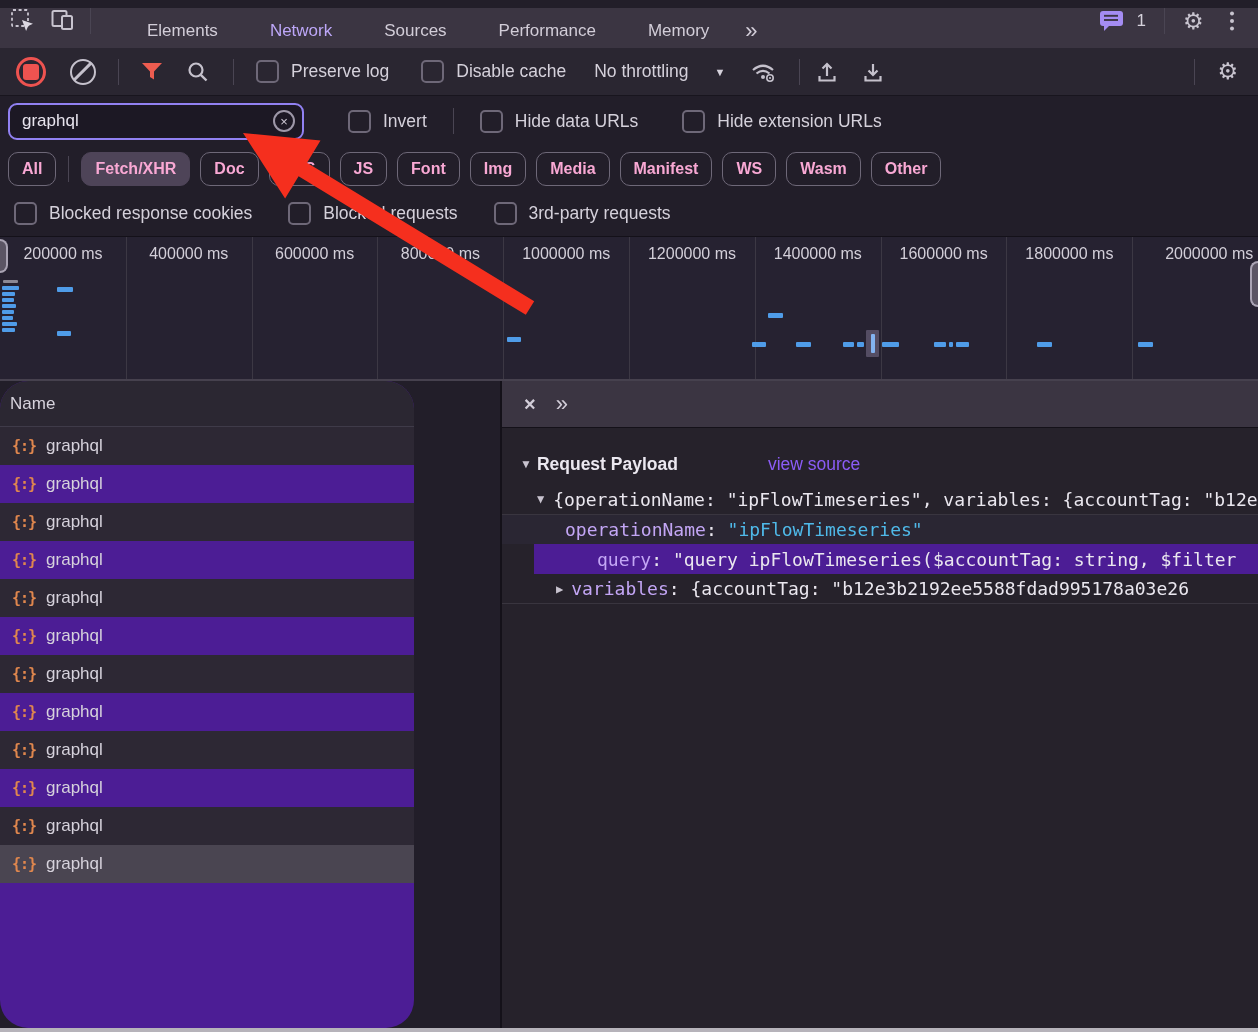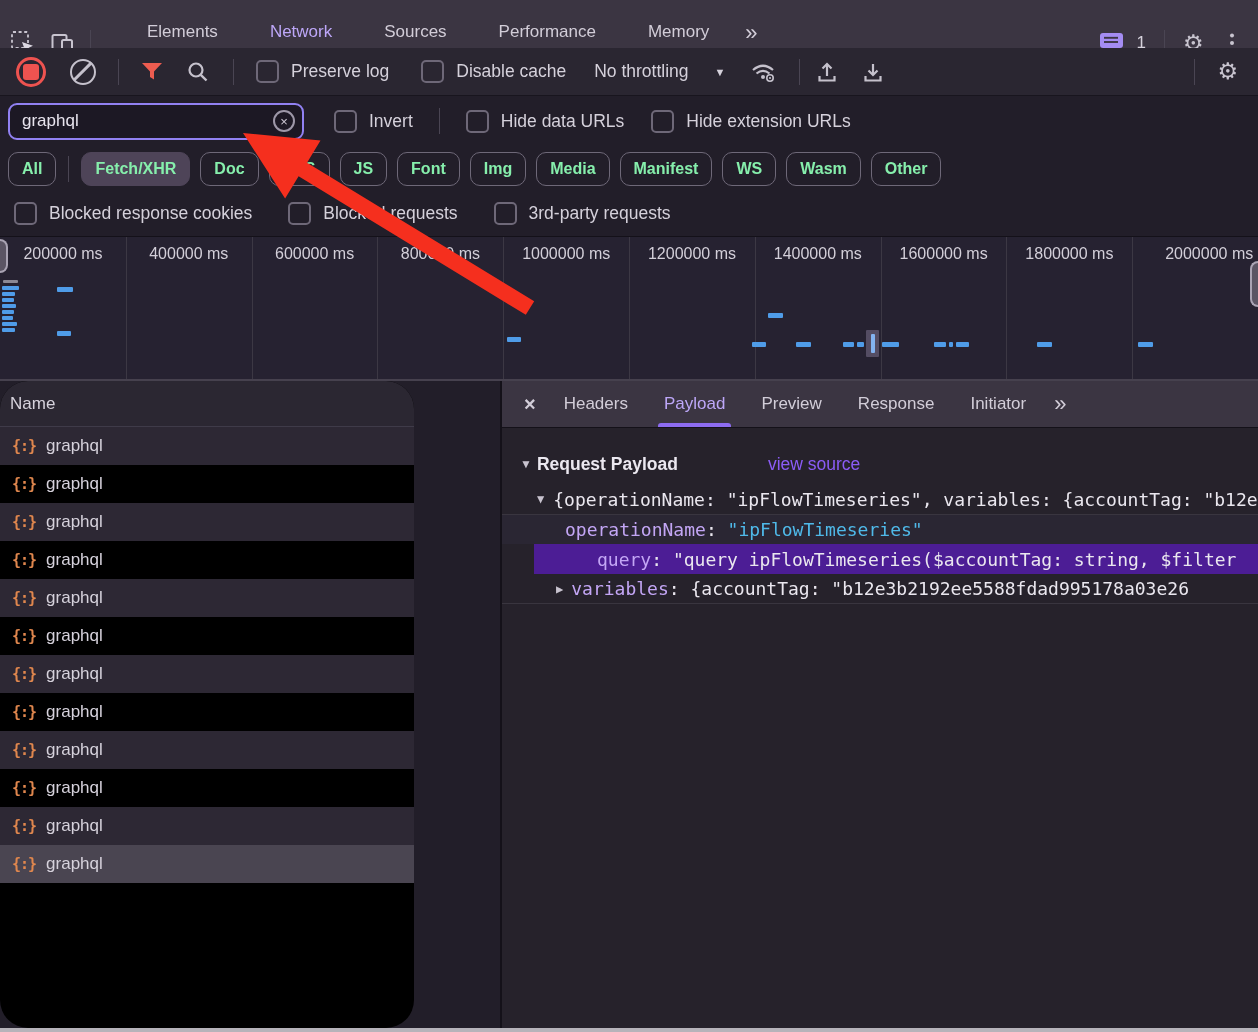--- a/index.html
+++ b/index.html
@@ -1,22 +1,22 @@
 <!DOCTYPE html>
 <html><head>
 <meta charset="utf-8">
 <style>
   html,body{margin:0;padding:0;background:#111;}
   .dt{position:relative;width:1258px;height:1032px;background:#221e29;overflow:hidden;
       font-family:"Liberation Sans",sans-serif;color:#d5d1db;-webkit-font-smoothing:antialiased;}
   .vdiv{width:1px;height:26px;background:#4a4553;flex:none;}
 
   
-  .topbar{position:absolute;left:0;top:0;width:100%;height:57px;background:#3b3542;
-          display:flex;align-items:flex-end;border-bottom:1px solid #141119;box-sizing:border-box;}
+  .topbar{position:absolute;left:0;top:8px;width:100%;height:57px;background:#3b3542;
+          display:flex;align-items:flex-start;border-bottom:1px solid #141119;box-sizing:border-box;}
   .iconbtn{display:flex;align-items:center;justify-content:center;flex:none;}
   .tabs{display:flex;height:47px;margin-left:30px;}
   .tab{height:46px;line-height:46px;padding:0 26px;font-size:17px;color:#d2cdd8;position:relative;flex:none;}
   .tab.active{color:#bda7f8;}
   .tab.active::after{content:'';position:absolute;left:10px;right:10px;bottom:0;height:4px;background:#8d6cf1;border-radius:3px 3px 0 0;}
   .tab-more{font-size:22px;color:#d2cdd8;line-height:46px;padding:0 10px;}
   .top-right{margin-left:auto;display:flex;align-items:center;gap:18px;padding-right:16px;}
   .msgcount{font-size:17px;color:#d6d2dc;margin-left:-8px;}
   .gear{font-family:"DejaVu Sans",sans-serif;font-size:23px;color:#c8c4cf;line-height:1;}
   .kebab{width:4.5px;height:4.5px;background:#c8c4cf;border-radius:50%;box-shadow:0 -7.5px 0 #c8c4cf,0 7.5px 0 #c8c4cf;margin:0 8px;}
@@ -38,21 +38,21 @@
   .finput{margin-left:8px;width:296px;height:37px;border:2px solid #9181f2;border-radius:9px;background:#1c1824;
           display:flex;align-items:center;box-sizing:border-box;flex:none;}
   .finput input{flex:1;background:transparent;border:none;outline:none;color:#e8e4ee;font-size:17px;
           font-family:"Liberation Sans",sans-serif;padding:0 0 0 12px;min-width:0;}
   .iclear{width:22px;height:22px;border-radius:50%;border:2px solid #9d97a8;display:flex;align-items:center;
           justify-content:center;color:#cfcad6;font-size:13px;margin-right:7px;flex:none;box-sizing:border-box;line-height:1;}
 
   
   .chiprow{position:absolute;top:147px;left:0;width:100%;height:44px;display:flex;align-items:center;padding-left:8px;box-sizing:border-box;}
   .chip{height:34px;padding:0 13px;border:1.5px solid #6e6878;border-radius:10px;font-size:16px;font-weight:700;
-        color:#86efac;display:flex;align-items:center;background:transparent;margin-right:10px;flex:none;box-sizing:border-box;}
+        color:#f9a8d4;display:flex;align-items:center;background:transparent;margin-right:10px;flex:none;box-sizing:border-box;}
   .chip.active{background:#4e4458;border-color:#4e4458;}
   .chipdiv{width:1px;height:26px;background:#4a4553;margin:0 12px 0 2px;flex:none;}
 
   
   .blockrow{position:absolute;top:191px;left:0;width:100%;height:44px;display:flex;align-items:center;padding-left:14px;box-sizing:border-box;}
   .blockrow .check{margin-right:36px;}
 
   
   .timeline{position:absolute;top:236px;left:0;width:100%;height:144px;background:#262231;border-top:1px solid #141119;
             box-sizing:border-box;overflow:hidden;}
@@ -62,21 +62,21 @@
   .tl-handle-l{position:absolute;left:0;top:2px;width:8px;height:34px;background:#5b5564;border:2px solid #a9a3b3;
                border-left:none;border-radius:0 8px 8px 0;box-sizing:border-box;}
   .tl-handle-r{position:absolute;right:0;top:24px;width:8px;height:46px;background:#5b5564;border:2px solid #a9a3b3;
                border-right:none;border-radius:8px 0 0 8px;box-sizing:border-box;}
 
   
   .split-top{position:absolute;top:379px;left:0;width:100%;height:2px;background:#46414e;}
   .vsplit{position:absolute;left:500px;top:381px;width:2px;bottom:4px;background:#141119;}
 
   
-  .nettable{position:absolute;top:381px;left:0;width:414px;bottom:4px;background:#000000;overflow:hidden;border-radius:28px;}
+  .nettable{position:absolute;top:381px;left:0;width:414px;bottom:4px;background:#4c1d95;overflow:hidden;border-radius:28px;}
   .thead{height:46px;line-height:46px;padding-left:10px;font-size:17px;color:#d6d2dc;background:#2b2732;
          border-bottom:1px solid #3f3b49;box-sizing:border-box;}
   .nrow{height:38px;display:flex;align-items:center;}
   .nrow:nth-child(odd){background:#2d2834;}
   .nrow.selected{background:#4a4551;}
   .jsonicon{font-family:"DejaVu Sans Mono",monospace;font-weight:bold;font-size:15px;color:#e0874e;
             margin-left:12px;letter-spacing:-1px;flex:none;}
   .nname{font-size:17px;color:#d6d2dc;margin-left:10px;}
 
   
@@ -203,30 +203,30 @@
     <span style="flex:1"></span>
     <span class="vdiv"></span>
     <span class="gear" style="margin:0 20px 0 22px">⚙</span>
   </div>
 
   <div class="filterrow">
     <span class="finput">
       <input type="text" value="graphql" style="">
       <span class="iclear">×</span>
     </span>
-    <span class="check" style="margin-left:30px">
+    <span class="check" style="margin-left:44px">
       <span class="box"></span>
       <span>Invert</span>
     </span>
     <span class="vdiv" style="margin-left:26px"></span>
     <span class="check" style="margin-left:26px">
       <span class="box"></span>
       <span>Hide data URLs</span>
     </span>
-    <span class="check" style="margin-left:27px">
+    <span class="check" style="margin-left:44px">
       <span class="box"></span>
       <span>Hide extension URLs</span>
     </span>
   </div>
 
   <div class="chiprow" id="chips">
       <span class="chip">All</span>
       <span class="chipdiv"></span>
       <span class="chip active">Fetch/XHR</span>
       <span class="chip">Doc</span>
@@ -359,27 +359,20 @@
           <span class="nname">graphql</span>
         </div>
       </div>
   </div>
 
   <div class="vsplit"></div>
 
   <div class="details">
     <div class="dtabs">
       <span class="dclose">×</span>
-      <span id="dtabs-list" style="display:flex">
-          <div class="dtab">Headers</div>
-          <div class="dtab active">Payload</div>
-          <div class="dtab">Preview</div>
-          <div class="dtab">Response</div>
-          <div class="dtab">Initiator</div>
-        </span>
       <span class="tab-more">»</span>
     </div>
     <div class="psec">
       <span class="ptri">▼</span>
       <span class="ptitle">Request Payload</span>
       <span class="viewsrc">view source</span>
     </div>
     <div class="prow psummary">
       <span class="ptri">▼</span><span class="pplain">{operationName: "ipFlowTimeseries", variables: {accountTag: "b12e3b2192ee5588fd</span>
     </div>

